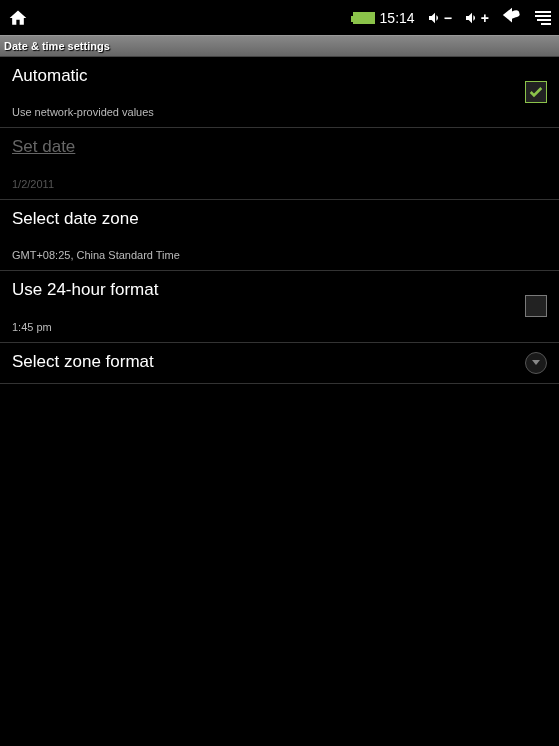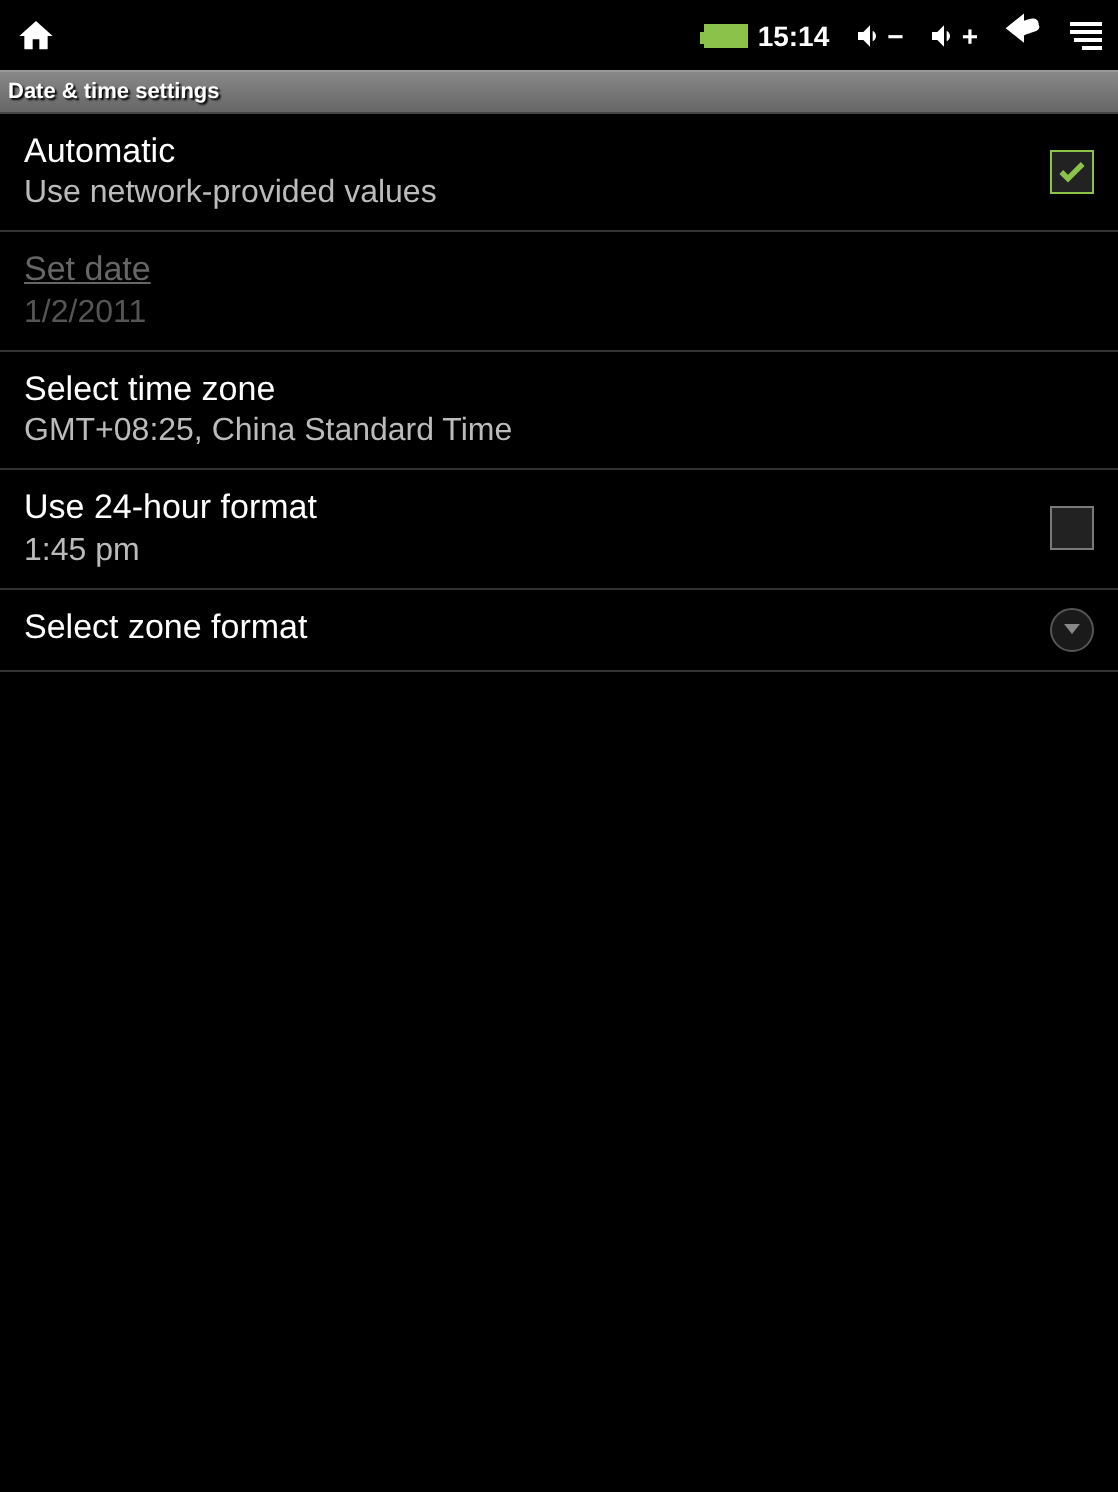--- a/index.html
+++ b/index.html
@@ -52,21 +52,21 @@
       position: absolute;
       left: -3px;
       top: 3px;
       width: 2px;
       height: 6px;
       background: #8bc34a;
     }
     .time {
       color: #fff;
       font-size: 14px;
-      font-weight: bold;
+      font-weight: normal;
     }
     .vol-icon {
       display: flex;
       align-items: center;
       color: #fff;
       font-size: 15px;
     }
     .vol-icon svg {
       width: 16px;
       height: 16px;
@@ -121,22 +121,22 @@
       justify-content: flex-start;
     }
     .item-text {
       flex: 1;
     }
     .item-title {
       font-size: 17px;
       line-height: 1.2;
     }
     .item-subtitle {
-      font-size: 16px;
-      margin-top: 2px;
+      font-size: 11px;
+      margin-top: 20px;
     }
     .enabled .item-title {
       color: #fff;
     }
     .enabled .item-subtitle {
       color: #bbb;
     }
     .disabled .item-title {
       color: #666;
       text-decoration: underline;
@@ -241,21 +241,21 @@
 
   <div class="list-item disabled">
     <div class="item-text">
       <div class="item-title">Set date</div>
       <div class="item-subtitle">1/2/2011</div>
     </div>
   </div>
 
   <div class="list-item enabled">
     <div class="item-text">
-      <div class="item-title">Select time zone</div>
+      <div class="item-title">Select date zone</div>
       <div class="item-subtitle">GMT+08:25, China Standard Time</div>
     </div>
   </div>
 
 
   <div class="list-item enabled">
     <div class="item-text">
       <div class="item-title">Use 24-hour format</div>
       <div class="item-subtitle">1:45 pm</div>
     </div>

